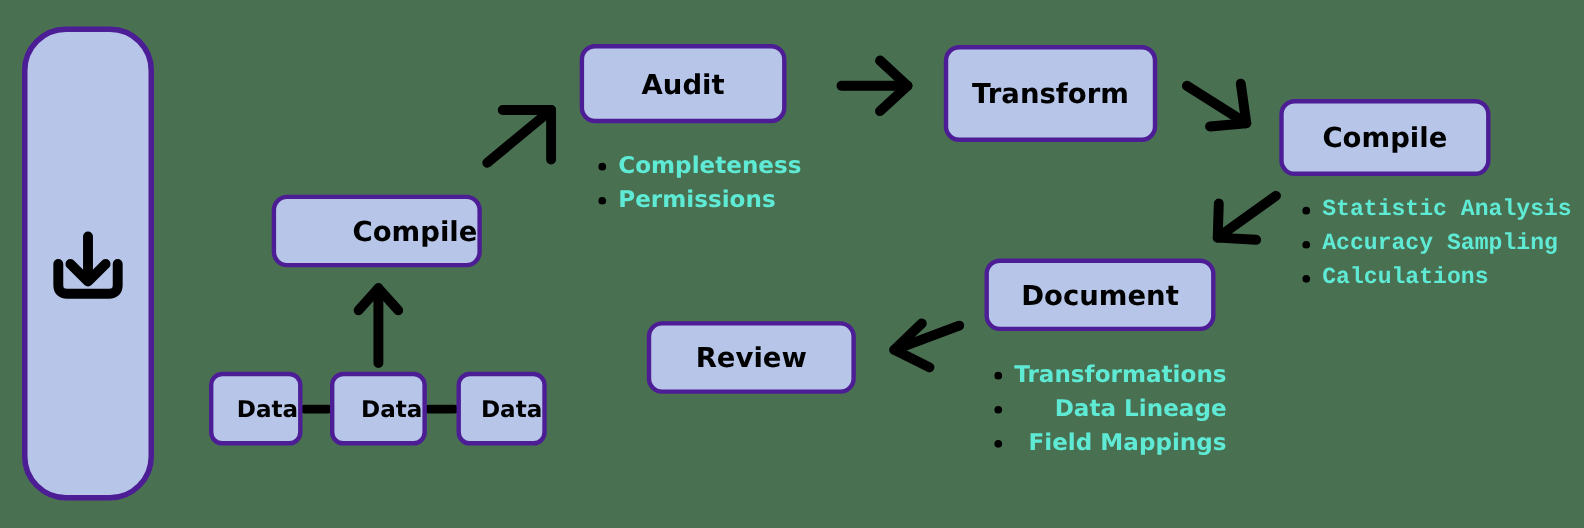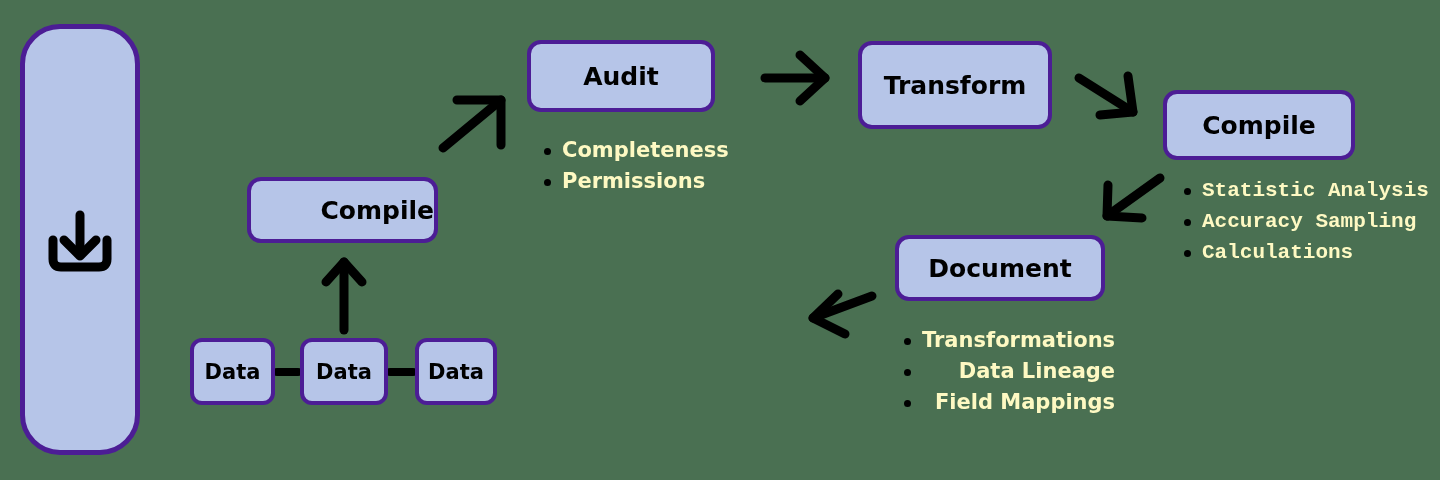--- a/index.html
+++ b/index.html
@@ -15,21 +15,21 @@
     position:absolute;
     background:#b6c5e8;
     border:4px solid #4c1d95;
     border-radius:14px;
     display:flex;align-items:center;justify-content:center;
     box-sizing:border-box;
     color:#000;
     font-weight:600;
   }
   .node.lg{font-size:25px;}
-  .node.sm{font-size:21px;border-radius:12px;border-width:4px;}
+  .node.sm{font-size:21px;border-radius:12px;border-width:4px;justify-content:flex-end;}
 
   #intake{
     left:20px;top:24px;width:120px;height:431px;
     border-radius:40px;border-width:5px;
     flex-direction:column;
   }
   #compile{left:247px;top:177px;width:191px;height:66px;justify-content:flex-end;}
   #audit{left:527px;top:40px;width:188px;height:72px;}
   #transform{left:858px;top:41px;width:194px;height:88px;}
   #validate{left:1163px;top:90px;width:192px;height:70px;}
@@ -37,21 +37,21 @@
   #review{left:588px;top:292px;width:190px;height:66px;}
 
   #data1{left:190px;top:338px;width:85px;height:67px;}
   #data2{left:300px;top:338px;width:88px;height:67px;}
   #data3{left:415px;top:338px;width:82px;height:67px;}
 
   .bullets{
     position:absolute;
     list-style:none;
     margin:0;padding:0;
-    color:#fef9c3;
+    color:#5eead4;
     font-weight:bold;
     font-size:21px;
     line-height:31px;
     white-space:nowrap;
   }
   .bullets li{position:relative;padding-left:22px;}
   .bullets li:before{
     content:"";position:absolute;left:4px;top:13px;
     width:7px;height:7px;border-radius:50%;background:#000;
   }
@@ -131,20 +131,23 @@
   </div>
   <div class="node lg" id="transform">
     <span>Transform</span>
   </div>
   <div class="node lg" id="validate">
     <span>Compile</span>
   </div>
   <div class="node lg" id="document">
     <span>Document</span>
   </div>
+  <div class="node lg" id="review">
+    <span>Review</span>
+  </div>
 
   <ul class="bullets" id="audit-bullets">
     <li>Completeness</li>
     <li>Permissions</li>
   </ul>
 
   <ul class="bullets" id="validate-bullets">
     <li>Statistic Analysis</li>
     <li>Accuracy Sampling</li>
     <li>Calculations</li>

